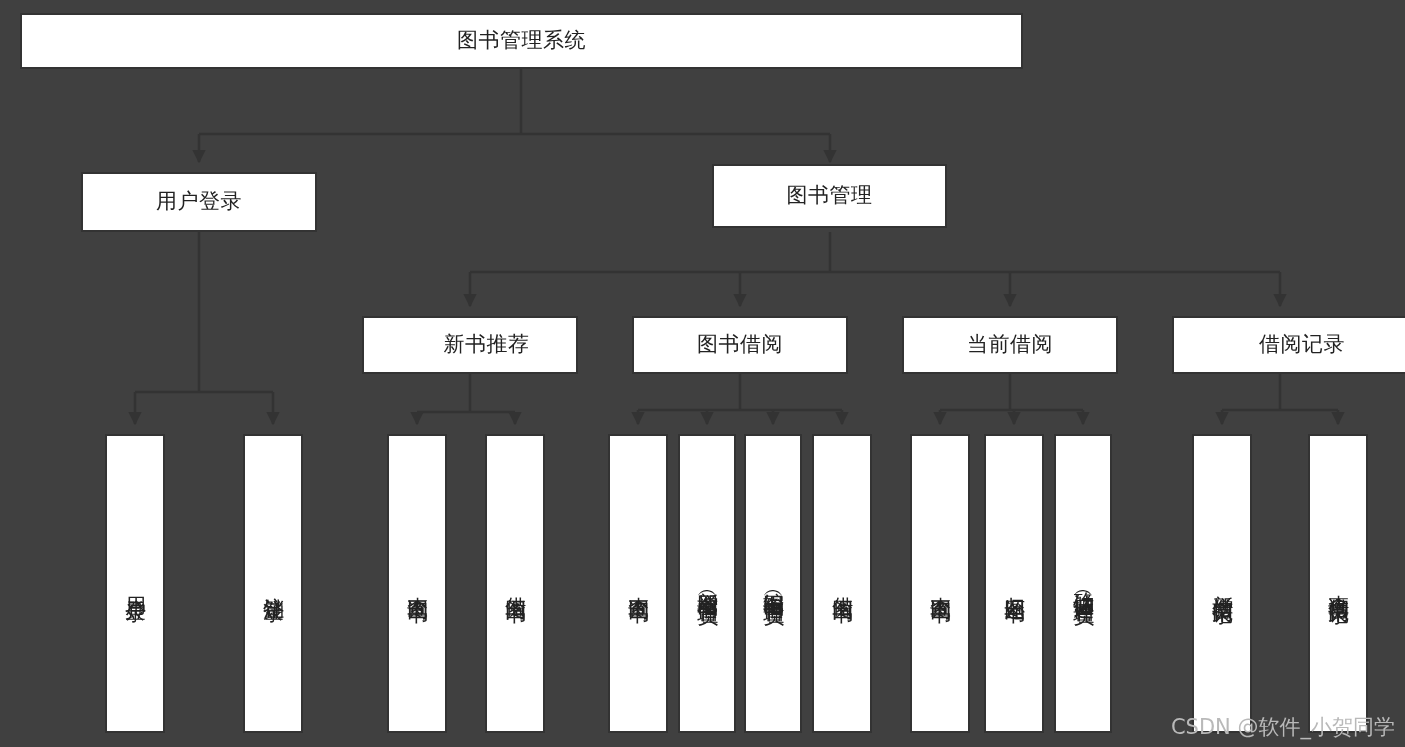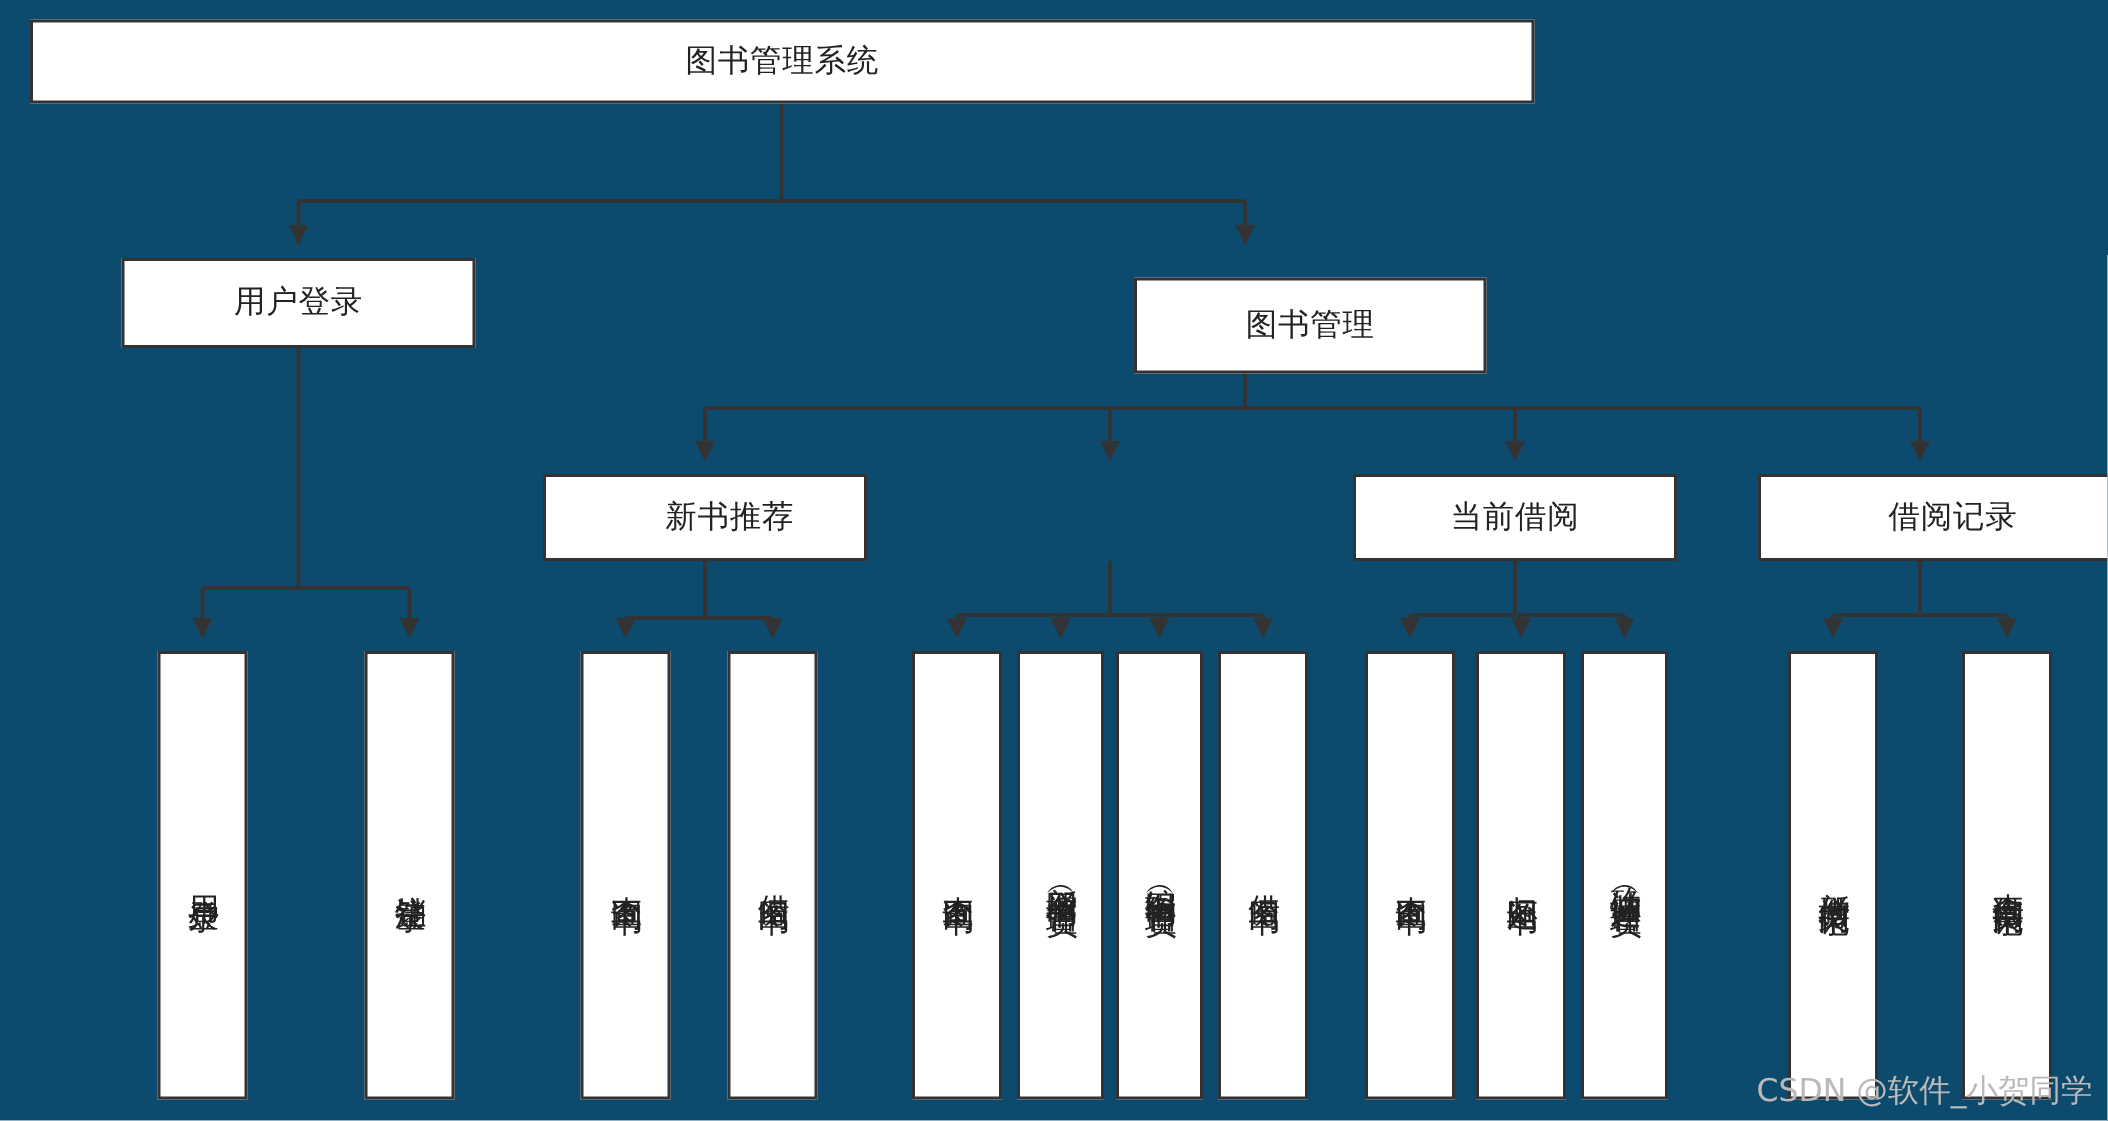--- a/index.html
+++ b/index.html
@@ -7,21 +7,21 @@
     padding: 0;
     background: #ffffff;
   }
   body {
     font-family: "DejaVu Sans", "Liberation Sans", sans-serif;
   }
   #stage {
     position: relative;
     width: 1405px;
     height: 747px;
-    background: #0c4a6e;
+    background: #404040;
     overflow: hidden;
   }
   #edges {
     position: absolute;
     left: 0;
     top: 0;
     width: 1405px;
     height: 747px;
   }
   .node {
@@ -121,26 +121,29 @@
     </g>
   </svg>
 
   <div class="node" style="left:20px; top:13px; width:1003px; height:56px;">
     <span class="label">图书管理系统</span>
   </div>
 
   <div class="node" style="left:81px; top:172px; width:236px; height:60px;">
     <span class="label">用户登录</span>
   </div>
-  <div class="node" style="left:712px; top:185px; width:235px; height:64px;margin-left:44px;">
+  <div class="node" style="left:712px; top:164px; width:235px; height:64px;">
     <span class="label">图书管理</span>
   </div>
 
   <div class="node" style="left:362px; top:316px; width:216px; height:58px;padding-left:33px;">
     <span class="label">新书推荐</span>
+  </div>
+  <div class="node" style="left:632px; top:316px; width:216px; height:58px;">
+    <span class="label">图书借阅</span>
   </div>
   <div class="node" style="left:902px; top:316px; width:216px; height:58px;">
     <span class="label">当前借阅</span>
   </div>
   <div class="node" style="left:1172px; top:316px; width:260px; height:58px;">
     <span class="label">借阅记录</span>
   </div>
 
   <div class="node vertical" style="left:105px; top:434px; width:60px; height:299px;">
     <span class="label">用户登录</span>

